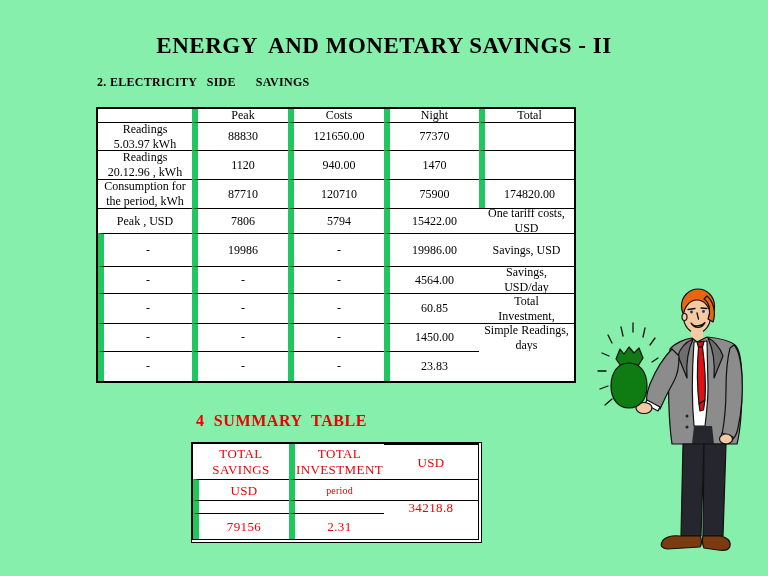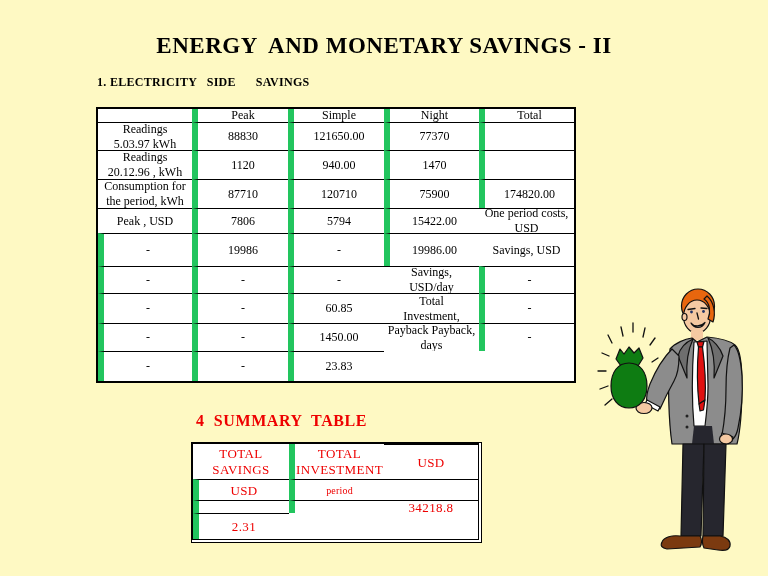--- a/index.html
+++ b/index.html
@@ -1,16 +1,16 @@
 <!DOCTYPE html>
 <html style="--accent-red: #ee0000;"><head>
 <meta charset="utf-8">
 <style>
   html,body{margin:0;padding:0;background:#ffffff;}
-  #slide{position:relative;width:768px;height:576px;background:#fef9c3;overflow:hidden;
+  #slide{position:relative;width:768px;height:576px;background:#86efac;overflow:hidden;
          font-family:"Liberation Serif","DejaVu Serif",serif;color:#000;}
   .abs{position:absolute;}
   #title{top:33px;left:0;width:768px;text-align:center;font-size:23px;font-weight:700;
          letter-spacing:.5px;white-space:pre;}
   #subtitle{top:75px;left:97px;font-size:12px;font-weight:700;white-space:pre;letter-spacing:.3px;}
   
   #etable{left:96px;top:107px;border:2px solid #000;display:grid;background:#fff;
           grid-template-columns:94px 96px 96px 95px 95px;
           grid-template-rows:13px 28px 29px 29px 25px 33px 27px 30px 28px 30px;}
   .cell{display:flex;align-items:center;justify-content:center;text-align:center;
@@ -33,26 +33,26 @@
   .ol{stroke:#111;stroke-width:1.2;stroke-linejoin:round;}
   .thin{stroke:#111;stroke-width:1.3;stroke-linecap:round;}
 </style>
 </head>
 <body>
 
 <div id="slide">
 
   <div id="title" class="abs">ENERGY  AND MONETARY SAVINGS - II</div>
 
-  <div id="subtitle" class="abs">1. ELECTRICITY   SIDE      SAVINGS</div>
+  <div id="subtitle" class="abs">2. ELECTRICITY   SIDE      SAVINGS</div>
 
   <div id="etable" class="abs">
       <div class="cell hcell"></div>
       <div class="cell hcell bl">Peak</div>
-      <div class="cell hcell bl">Simple</div>
+      <div class="cell hcell bl">Costs</div>
       <div class="cell hcell bl">Night</div>
       <div class="cell hcell bl">Total</div>
       <div class="cell label-cell bt">Readings
 5.03.97 kWh</div>
       <div class="cell bt bl">88830</div>
       <div class="cell bt bl">121650.00</div>
       <div class="cell bt bl">77370</div>
       <div class="cell bt bl"></div>
       <div class="cell label-cell bt">Readings
 20.12.96 ,  kWh</div>
@@ -63,43 +63,44 @@
       <div class="cell label-cell bt">Consumption for
 the period, kWh</div>
       <div class="cell bt bl">87710</div>
       <div class="cell bt bl">120710</div>
       <div class="cell bt bl">75900</div>
       <div class="cell bt bl">174820.00</div>
       <div class="cell label-cell bt">Peak , USD</div>
       <div class="cell bt bl">7806</div>
       <div class="cell bt bl">5794</div>
       <div class="cell bt bl">15422.00</div>
-      <div class="cell label-cell bt">One period costs,
+      <div class="cell label-cell bt">One tariff costs,
 USD</div>
       <div class="cell bt bl">-</div>
       <div class="cell bt bl">19986</div>
       <div class="cell bt bl">-</div>
       <div class="cell bt bl">19986.00</div>
       <div class="cell label-cell bt">Savings, USD</div>
       <div class="cell bt bl">-</div>
       <div class="cell bt bl">-</div>
       <div class="cell bt bl">-</div>
+      <div class="cell bt bl">4564.00</div>
       <div class="cell label-cell bt">Savings,
 USD/day</div>
       <div class="cell bt bl">-</div>
       <div class="cell bt bl">-</div>
       <div class="cell bt bl">-</div>
       <div class="cell bt bl">60.85</div>
       <div class="cell label-cell bt">Total
 Investment,</div>
       <div class="cell bt bl">-</div>
       <div class="cell bt bl">-</div>
       <div class="cell bt bl">-</div>
       <div class="cell bt bl">1450.00</div>
-      <div class="cell label-cell bt">Payback Payback,
+      <div class="cell label-cell bt">Simple Readings,
 days</div>
       <div class="cell bt bl">-</div>
       <div class="cell bt bl">-</div>
       <div class="cell bt bl">-</div>
       <div class="cell bt bl">23.83</div>
     </div>
 
   <div id="sheading" class="abs">4  SUMMARY  TABLE</div>
 
   <div id="swrap" class="abs">
@@ -108,20 +109,21 @@
 SAVINGS</div>
         <div class="cell scell shead bl">TOTAL
 INVESTMENT</div>
         <div class="cell scell bt">USD</div>
         <div class="cell scell bt bl">USD</div>
         <div class="cell scell bt bl small">period</div>
         <div class="cell scell bt"></div>
         <div class="cell scell bt bl"></div>
         <div class="cell scell bt bl"></div>
         <div class="cell scell bt">34218.8</div>
+        <div class="cell scell bt bl">79156</div>
         <div class="cell scell bt bl">2.31</div>
       </div>
   </div>
 
   <svg id="man" class="abs" width="170" height="290" viewBox="0 0 170 290">
 
     <g>
       <line class="thin" x1="13" y1="49" x2="17" y2="57"></line>
       <line class="thin" x1="26" y1="41" x2="28" y2="50"></line>
       <line class="thin" x1="38" y1="37" x2="38" y2="46"></line>

